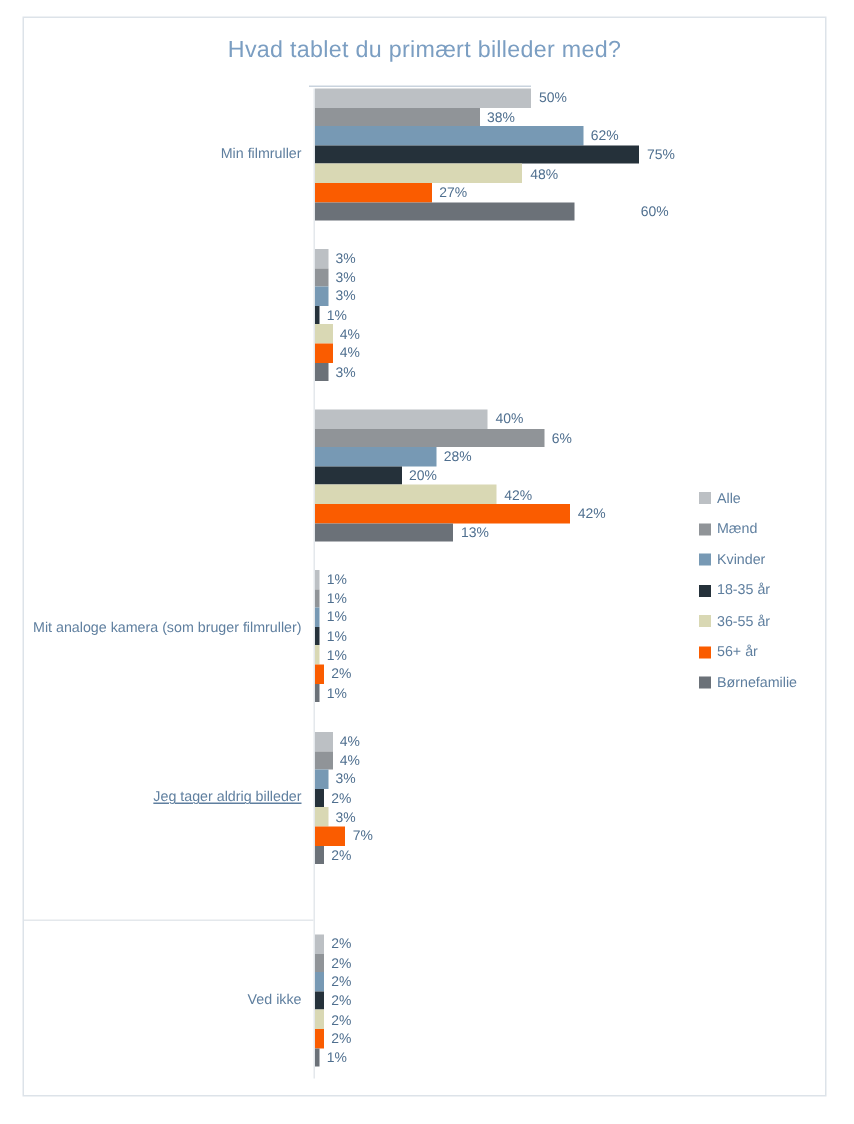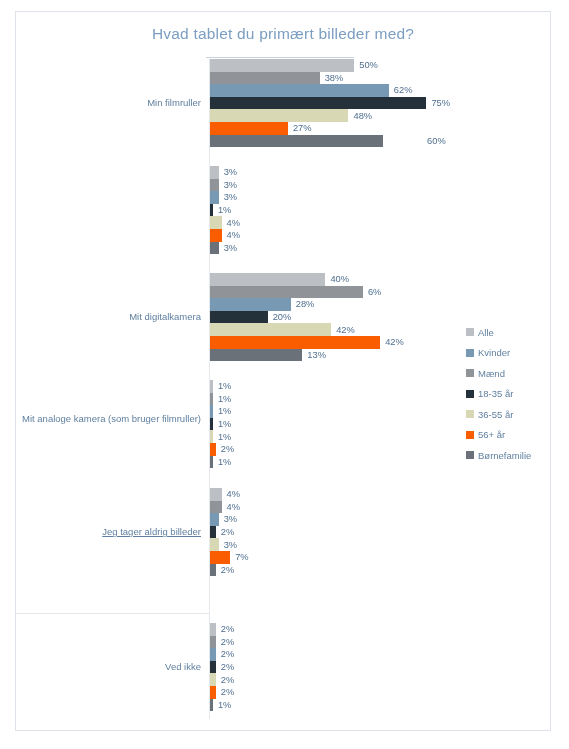--- a/index.html
+++ b/index.html
@@ -204,21 +204,20 @@
           <div class="bar-row" style="top: 63px; width: 340px;">
             <div class="bar" style="width: 11.54px; background: rgb(250, 92, 0);"></div>
             <span class="bar-value" style="left: 11.54px;">4%</span>
           </div>
           <div class="bar-row" style="top: 75.6px; width: 340px;">
             <div class="bar" style="width: 8.655px; background: rgb(107, 113, 120);"></div>
             <span class="bar-value" style="left: 8.655px;">3%</span>
           </div>
         </div>
         <div class="cat-group" style="top: 222px; height: 94.2px;">
-          <div class="cat-label" style="top: 38.35px;">Mit digitalkamera</div>
           <div class="bar-row" style="top: 0px; width: 340px;">
             <div class="bar" style="width: 115.4px; background: rgb(188, 192, 196);"></div>
             <span class="bar-value" style="left: 115.4px;">40%</span>
           </div>
           <div class="bar-row" style="top: 12.6px; width: 340px;">
             <div class="bar" style="width: 152.905px; background: rgb(144, 148, 152);"></div>
             <span class="bar-value" style="left: 152.905px;">6%</span>
           </div>
           <div class="bar-row" style="top: 25.2px; width: 340px;">
             <div class="bar" style="width: 80.78px; background: rgb(119, 153, 180);"></div>
@@ -336,28 +335,28 @@
         </div>
       </div>
   </div>
 
   <div id="legend">
       <div class="legend-item">
         <span class="legend-swatch" style="background: rgb(188, 192, 196);"></span>
         <span class="legend-label">Alle</span>
       </div>
       <div class="legend-item">
+        <span class="legend-swatch" style="background: rgb(144, 148, 152);"></span>
+        <span class="legend-label">Mænd</span>
+      </div>
+      <div class="legend-item">
         <span class="legend-swatch" style="background: rgb(119, 153, 180);"></span>
         <span class="legend-label">Kvinder</span>
       </div>
       <div class="legend-item">
-        <span class="legend-swatch" style="background: rgb(144, 148, 152);"></span>
-        <span class="legend-label">Mænd</span>
-      </div>
-      <div class="legend-item">
         <span class="legend-swatch" style="background: rgb(37, 49, 58);"></span>
         <span class="legend-label">18-35 år</span>
       </div>
       <div class="legend-item">
         <span class="legend-swatch" style="background: rgb(217, 216, 180);"></span>
         <span class="legend-label">36-55 år</span>
       </div>
       <div class="legend-item">
         <span class="legend-swatch" style="background: rgb(250, 92, 0);"></span>
         <span class="legend-label">56+ år</span>

